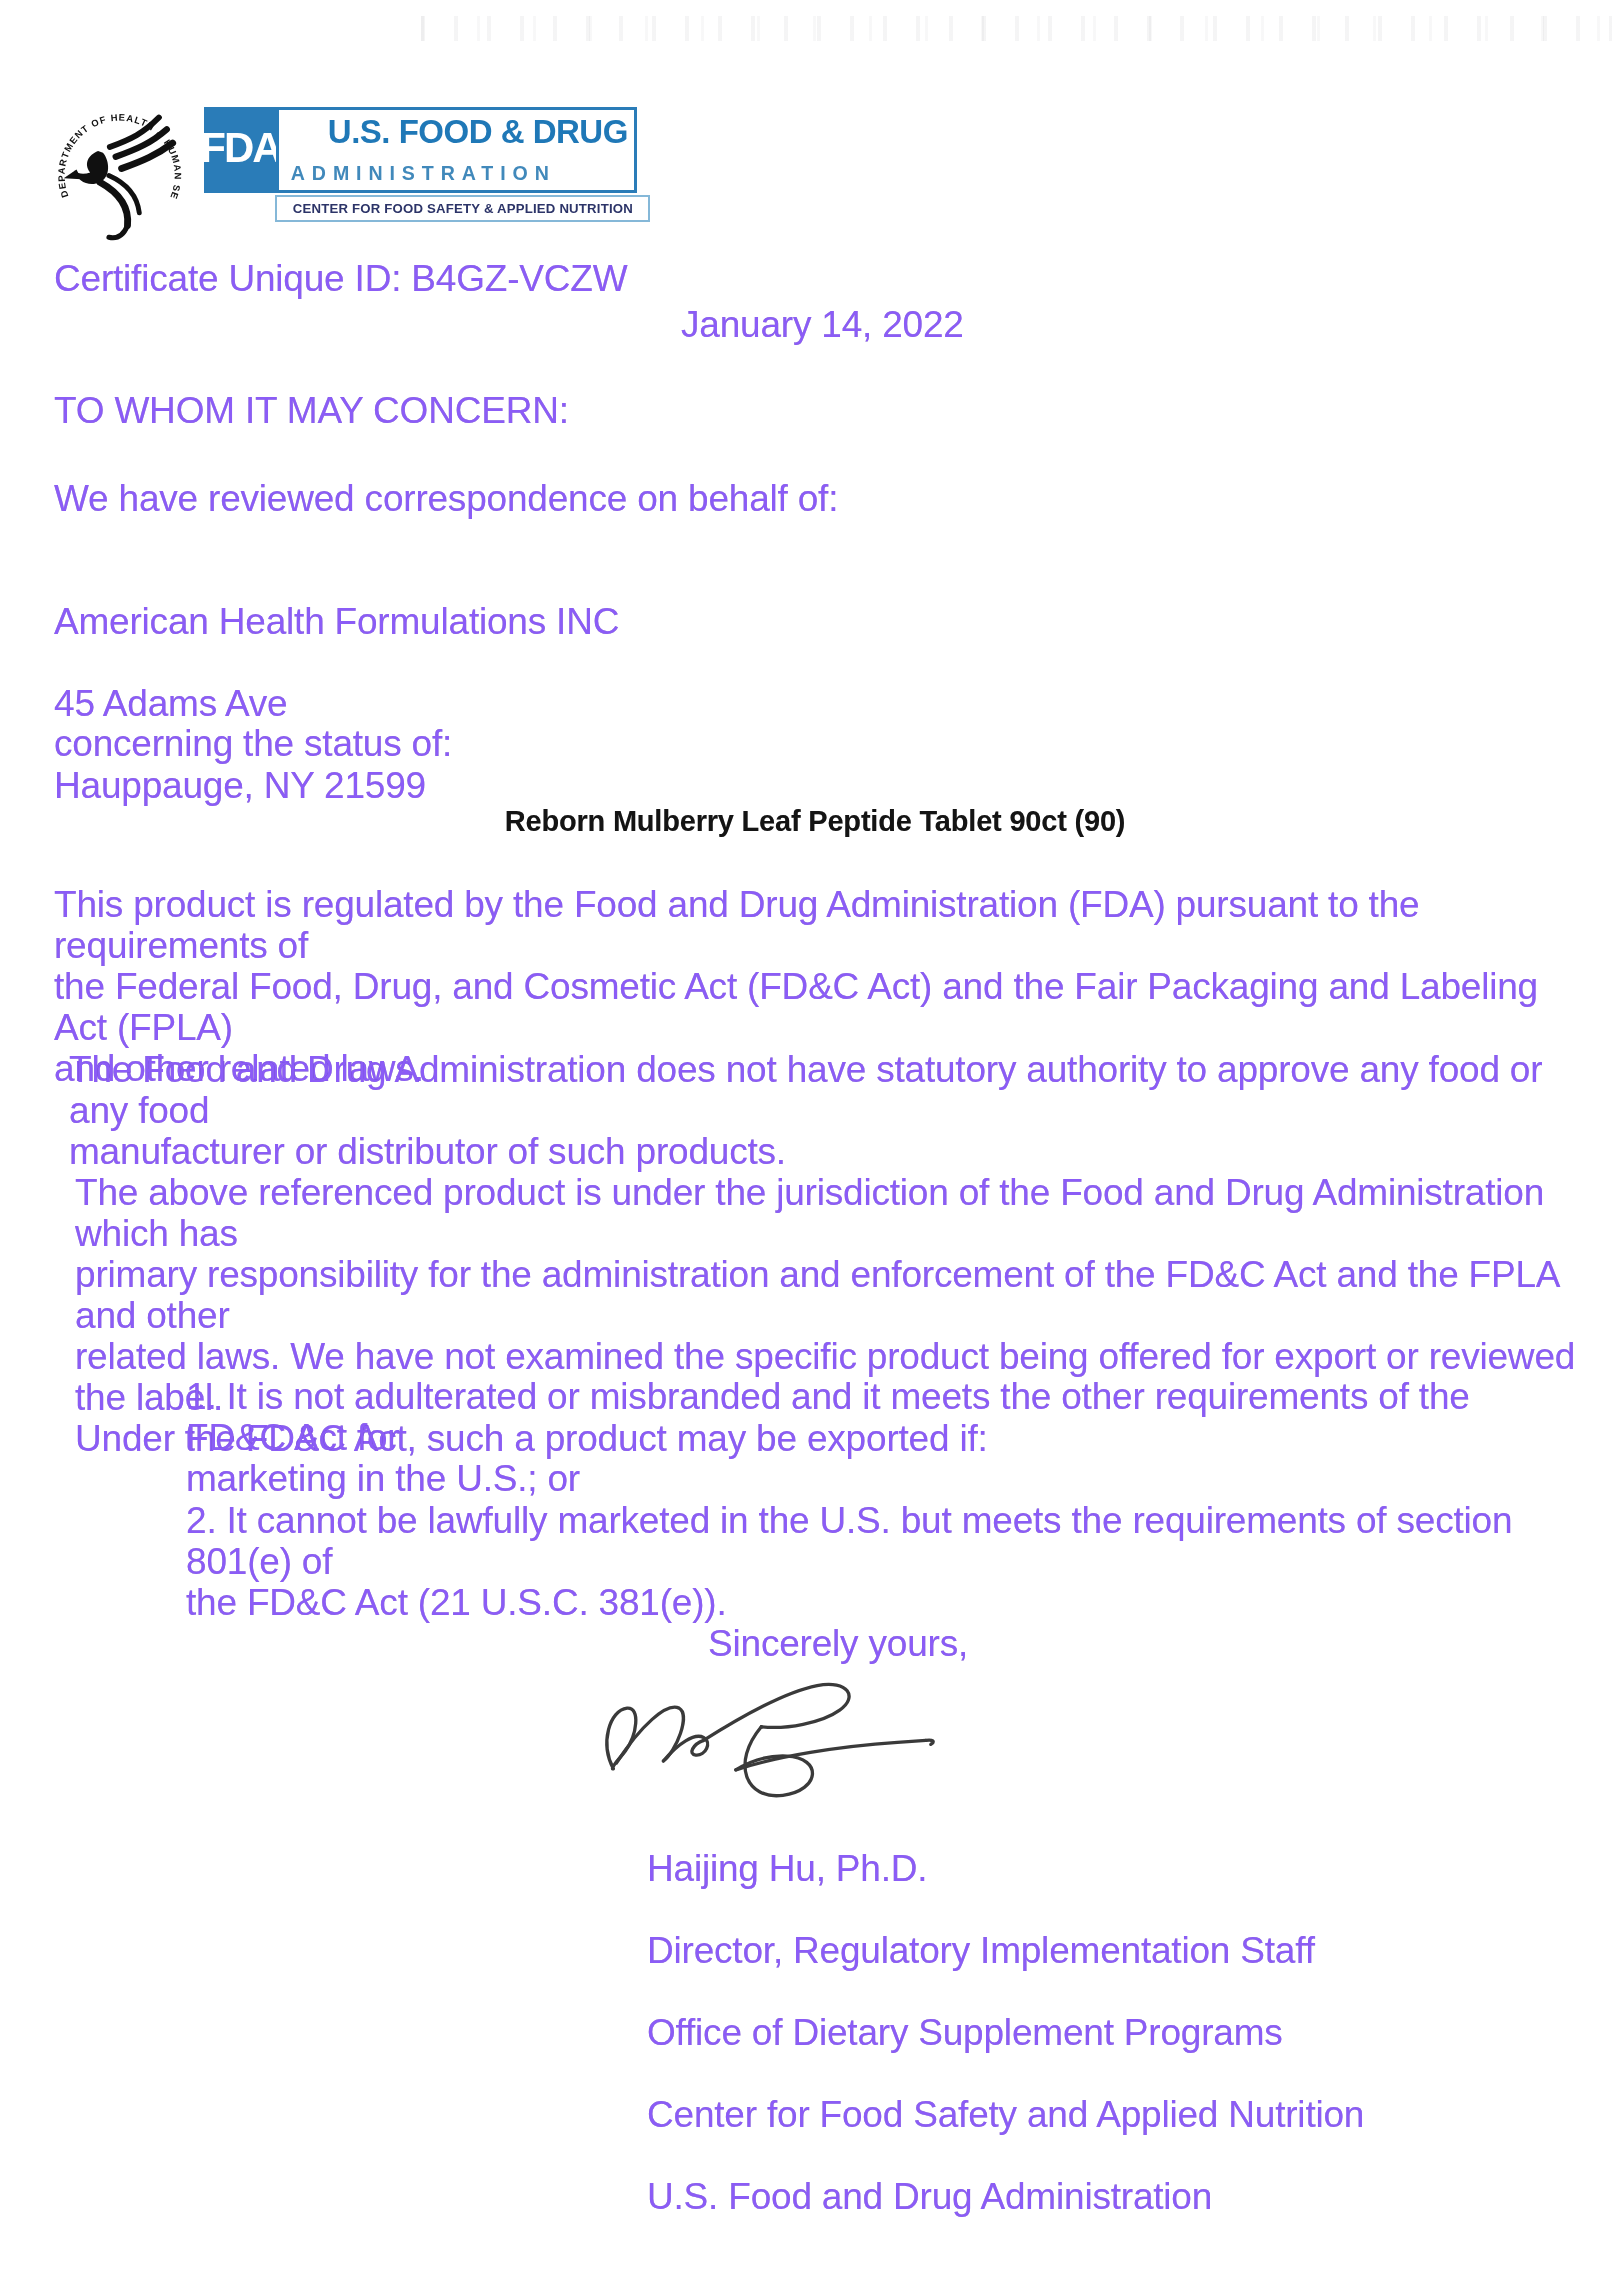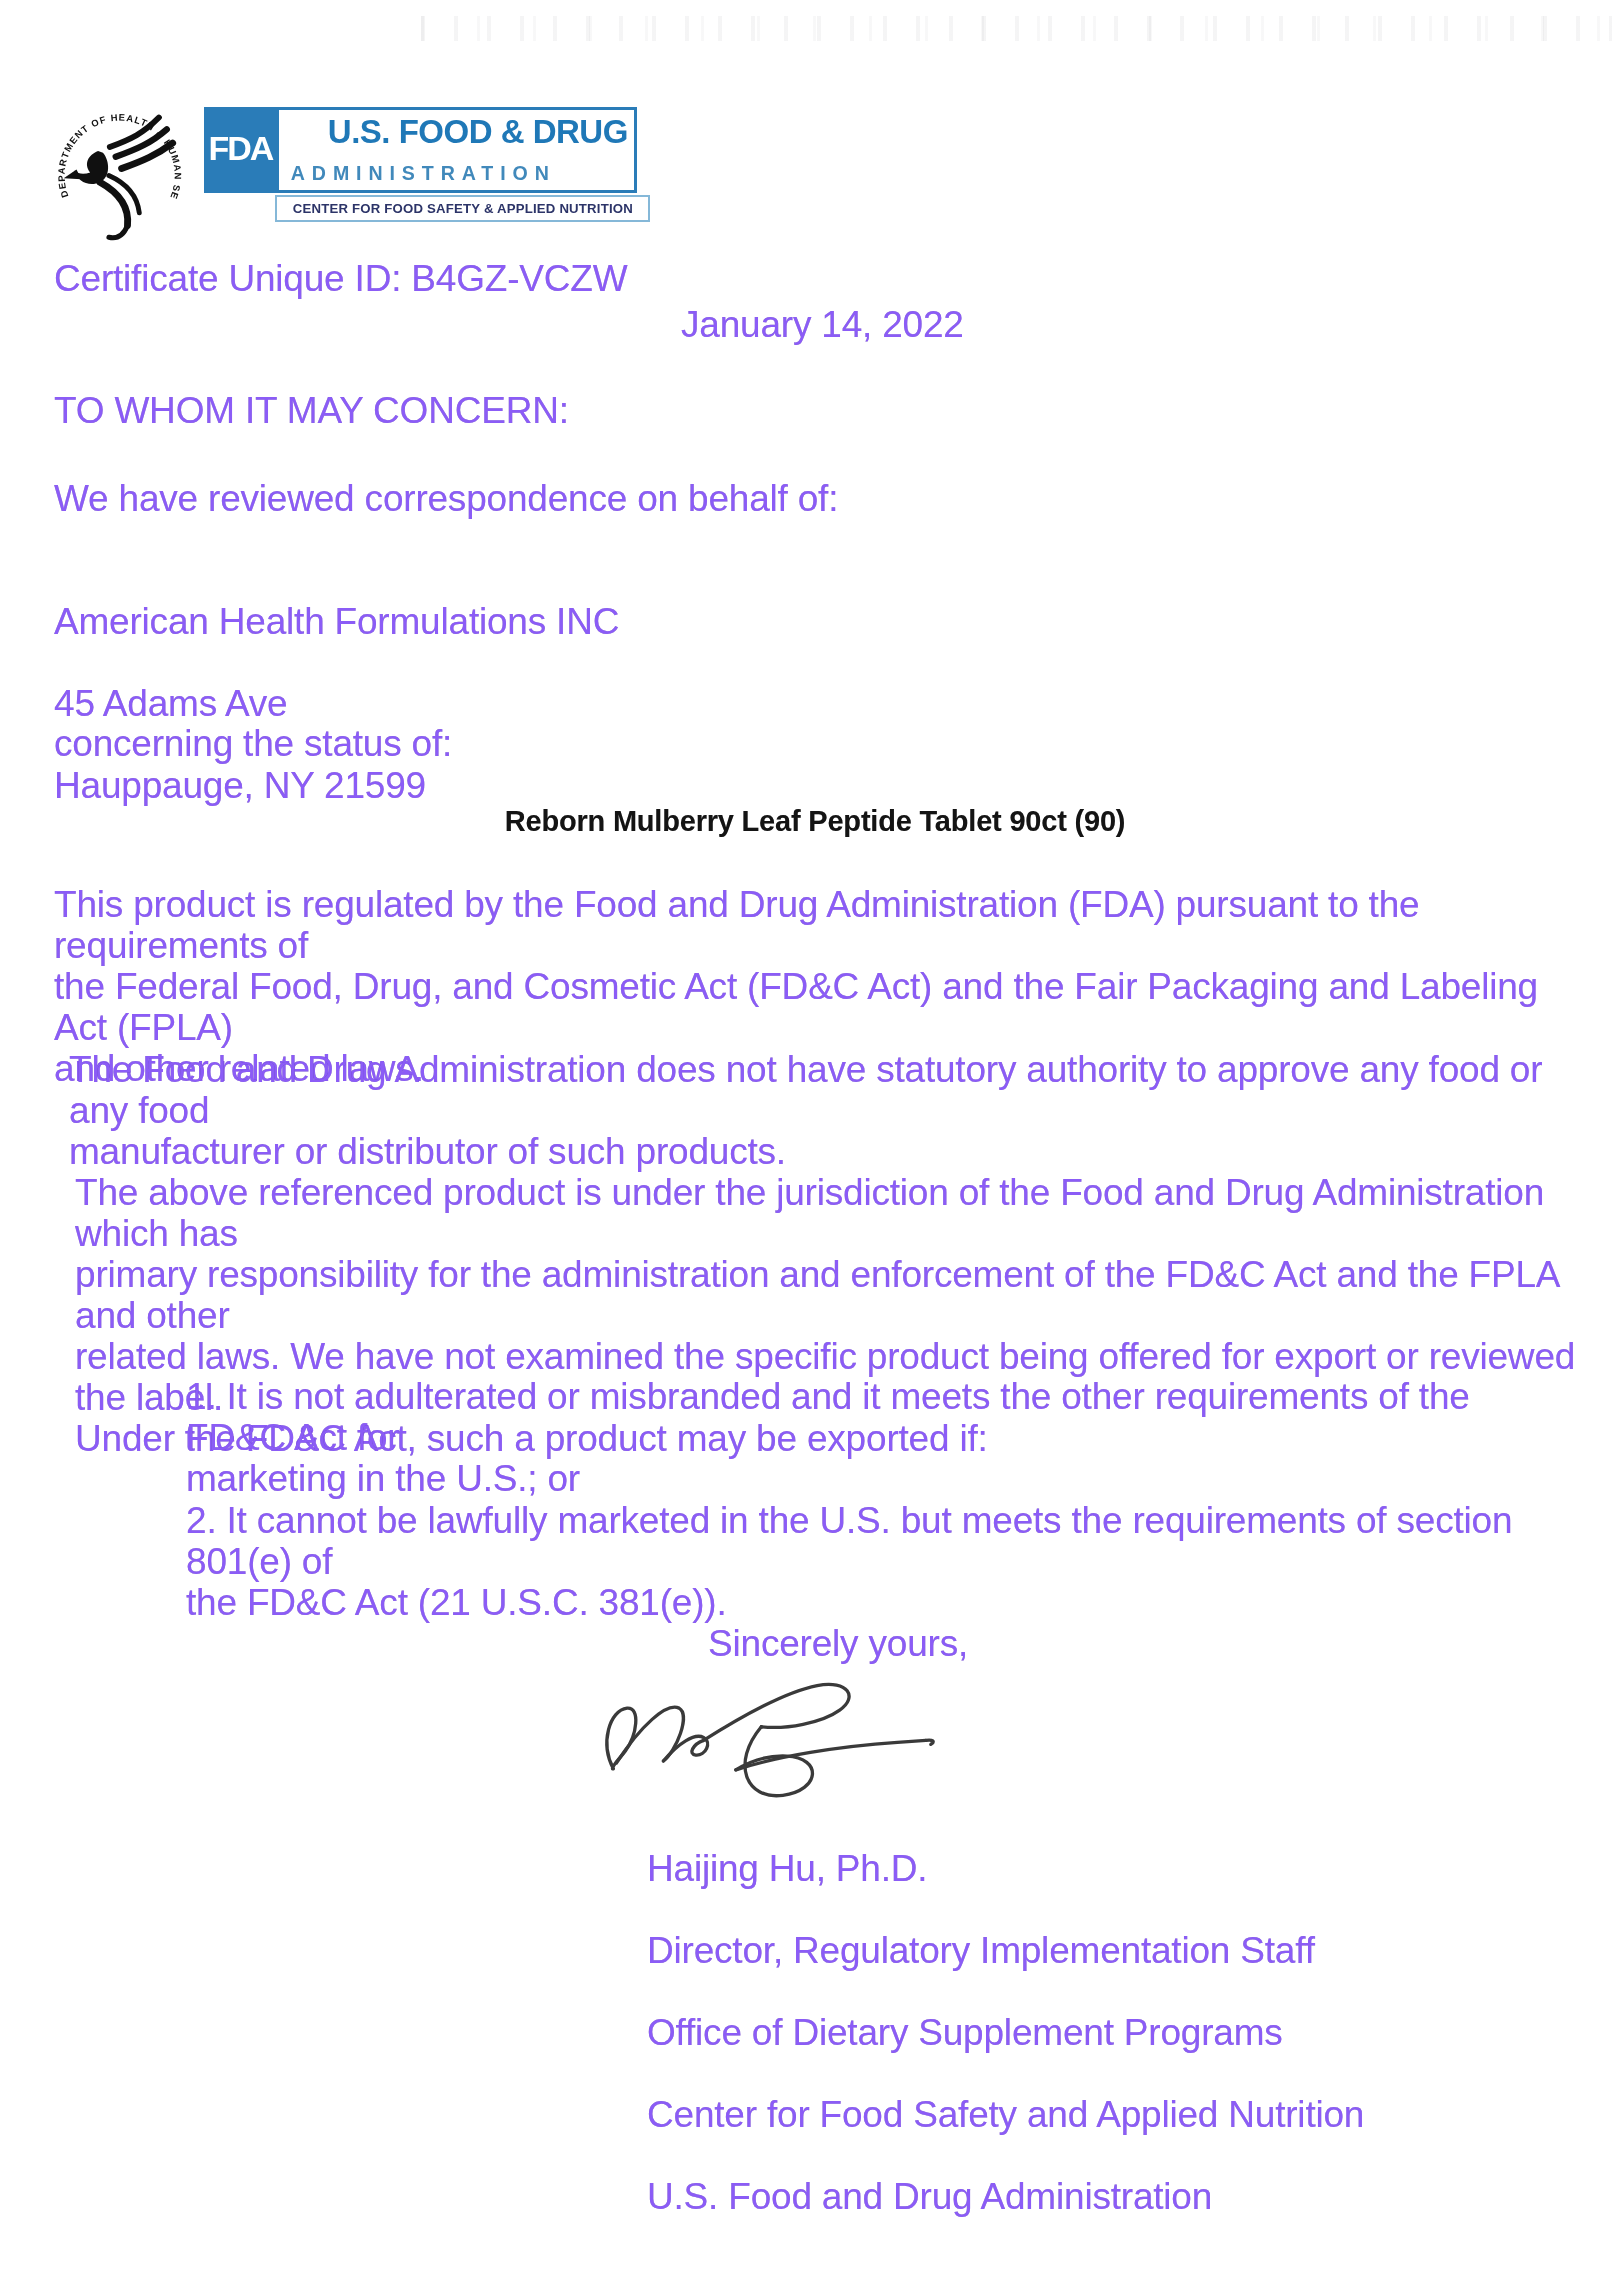--- a/index.html
+++ b/index.html
@@ -29,21 +29,21 @@
       repeating-linear-gradient(90deg, rgba(70,70,80,0.04) 0 2.9px, transparent 2.9px 56px);
   }
   
   .hhs-seal{left:49px;top:88px;width:157px;height:167px;}
   .fda-square{
     left:204px;top:107px;width:73px;height:86px;
     background:#2a7cb8;
     display:flex;align-items:center;justify-content:center;
   }
   .fda-square span{
-    color:#ffffff;font-weight:bold;font-size:34px;letter-spacing:-2px;
+    color:#ffffff;font-weight:bold;font-size:42px;letter-spacing:-2px;
     transform:translateY(-2px);
   }
   .fda-wordmark-box{
     left:276px;top:107px;width:343px;height:78px;
     background:#ffffff;border:3.9px solid #2a7cb8;
     padding-left:11.8px;padding-top:2px;
   }
   .fda-wordmark-line1{
     color:#1f78b7;font-weight:bold;font-size:33px;letter-spacing:-0.5px;
     line-height:39px;

